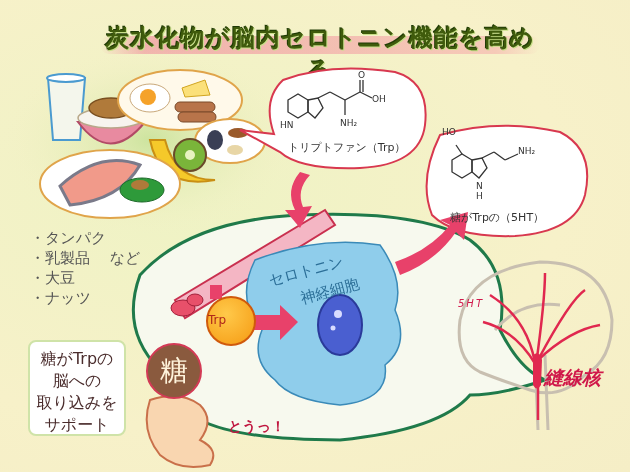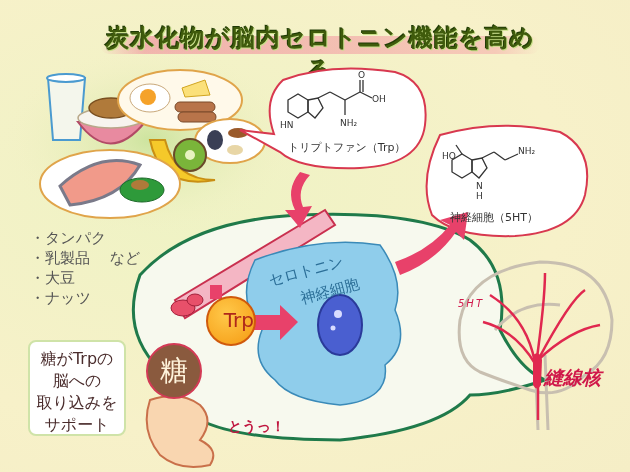--- a/index.html
+++ b/index.html
@@ -10,21 +10,21 @@
   .title { position:absolute; left:0; top:0; width:440px; text-align:center; font-weight:bold; font-size:24px; color:#3f5b0c; letter-spacing:1px; text-shadow:1px 1px 0 #c9e08a, -1px -1px 0 #1f3a05; }
   .abs { position:absolute; }
   .food-list { position:absolute; left:30px; top:228px; font-size:15px; color:#555; line-height:20px; }
   .food-list div { white-space:pre; }
   .bubble-label { font-size:11px; color:#333; }
   .sugar-box { position:absolute; left:28px; top:340px; width:98px; height:96px; background:#fff; border:2px solid #cfe3a8; border-radius:8px; text-align:center; font-size:16px; line-height:22px; color:#4a2c2c; padding-top:6px; box-sizing:border-box; }
   .cell-label { position:absolute; font-size:15px; color:#2b6e97; }
   .raphe { position:absolute; left:544px; top:365px; font-size:19px; font-weight:bold; color:#d0184a;font-style:italic; }
   .sht-label { position:absolute; left:458px; top:298px; font-size:10px; color:#d0184a; font-style:italic; letter-spacing:2px; }
   .yell { position:absolute; left:228px; top:418px; font-size:14px; color:#c0163f; font-weight:bold; }
-  .trp-ball { position:absolute; left:206px; top:296px; width:46px; height:46px; border-radius:50%; background:radial-gradient(circle at 40% 35%, #ffc94a, #f59a12); border:2px solid #d05a0c; text-align:right; line-height:44px; font-size:20px; color:#b0281a; }
+  .trp-ball { position:absolute; left:206px; top:296px; width:46px; height:46px; border-radius:50%; background:radial-gradient(circle at 40% 35%, #ffc94a, #f59a12); border:2px solid #d05a0c; text-align:left; line-height:44px; font-size:12px; color:#b0281a; }
   .sugar-ball { position:absolute; left:146px; top:343px; width:52px; height:52px; border-radius:50%; background:#8a5a3e; border:2px solid #d33a55; text-align:center; line-height:52px; font-size:28px; color:#fff4dc; }
 </style>
 </head>
 <body>
 
 <div class="stage">
 
   <div class="title-wrap">
     <div class="title-glow"></div>
     <div class="title">炭水化物が脳内セロトニン機能を高める</div>
@@ -151,25 +151,25 @@
     </g>
     <path d="M533 355 Q540 350 542 360 L541 385 Q537 392 533 385 Z" fill="#e0284f"></path>
   </svg>
 
   <div class="abs bubble-label" style="left:280px;top:120px;font-size:9px">HN</div>
   <div class="abs bubble-label" style="left:340px;top:118px;font-size:9px">NH₂</div>
   <div class="abs bubble-label" style="left:372px;top:94px;font-size:9px">OH</div>
   <div class="abs bubble-label" style="left:358px;top:70px;font-size:9px">O</div>
   <div class="abs bubble-label" style="left:288px;top:140px">トリプトファン（Trp）</div>
 
-  <div class="abs bubble-label" style="left:442px;top:151px;font-size:9px">HO</div>
+  <div class="abs bubble-label" style="left:442px;top:127px;font-size:9px">HO</div>
   <div class="abs bubble-label" style="left:518px;top:146px;font-size:9px">NH₂</div>
   <div class="abs bubble-label" style="left:476px;top:181px;font-size:9px">N</div>
   <div class="abs bubble-label" style="left:476px;top:191px;font-size:9px">H</div>
-  <div class="abs bubble-label" style="left:450px;top:210px">神経細胞（5HT）</div>
+  <div class="abs bubble-label" style="left:450px;top:210px">糖がTrpの（5HT）</div>
 
   <div class="food-list">
     <div>・タンパク</div>
     <div>・乳製品　 など</div>
     <div>・大豆</div>
     <div>・ナッツ</div>
   </div>
 
   <div class="cell-label" style="left:268px;top:262px;transform:rotate(-15deg)">セロトニン</div>
   <div class="cell-label" style="left:300px;top:282px;transform:rotate(-15deg)">神経細胞</div>

